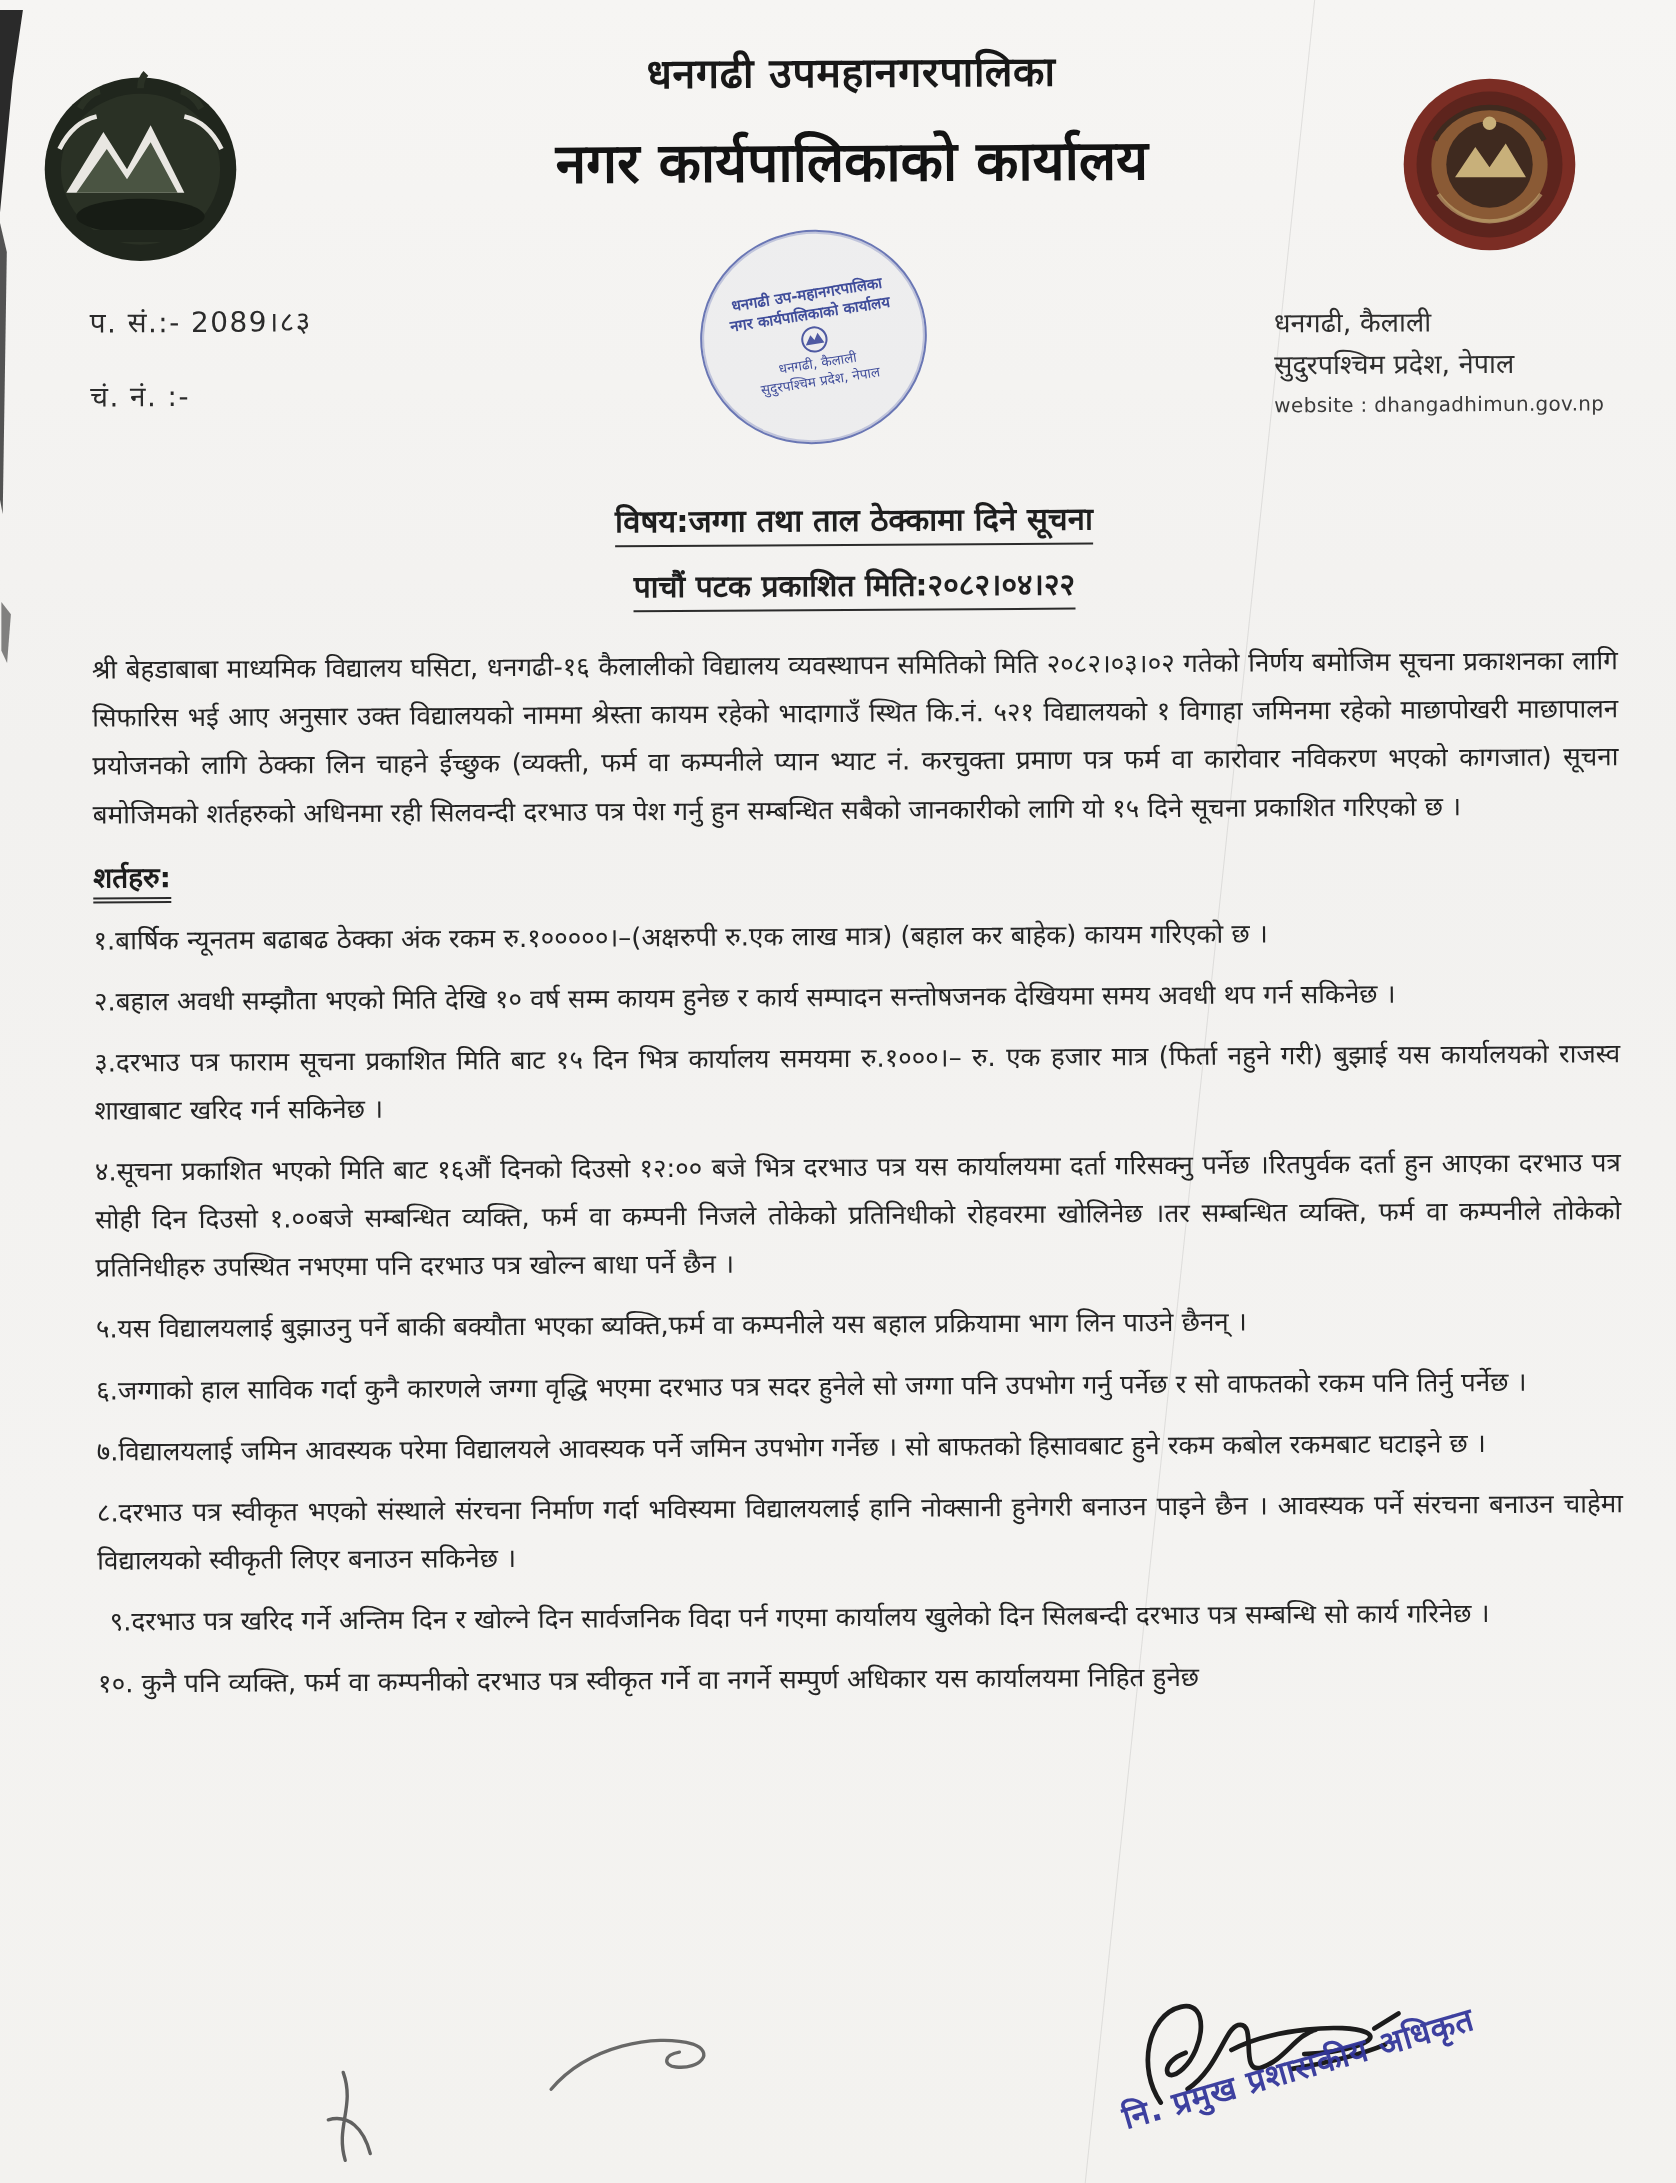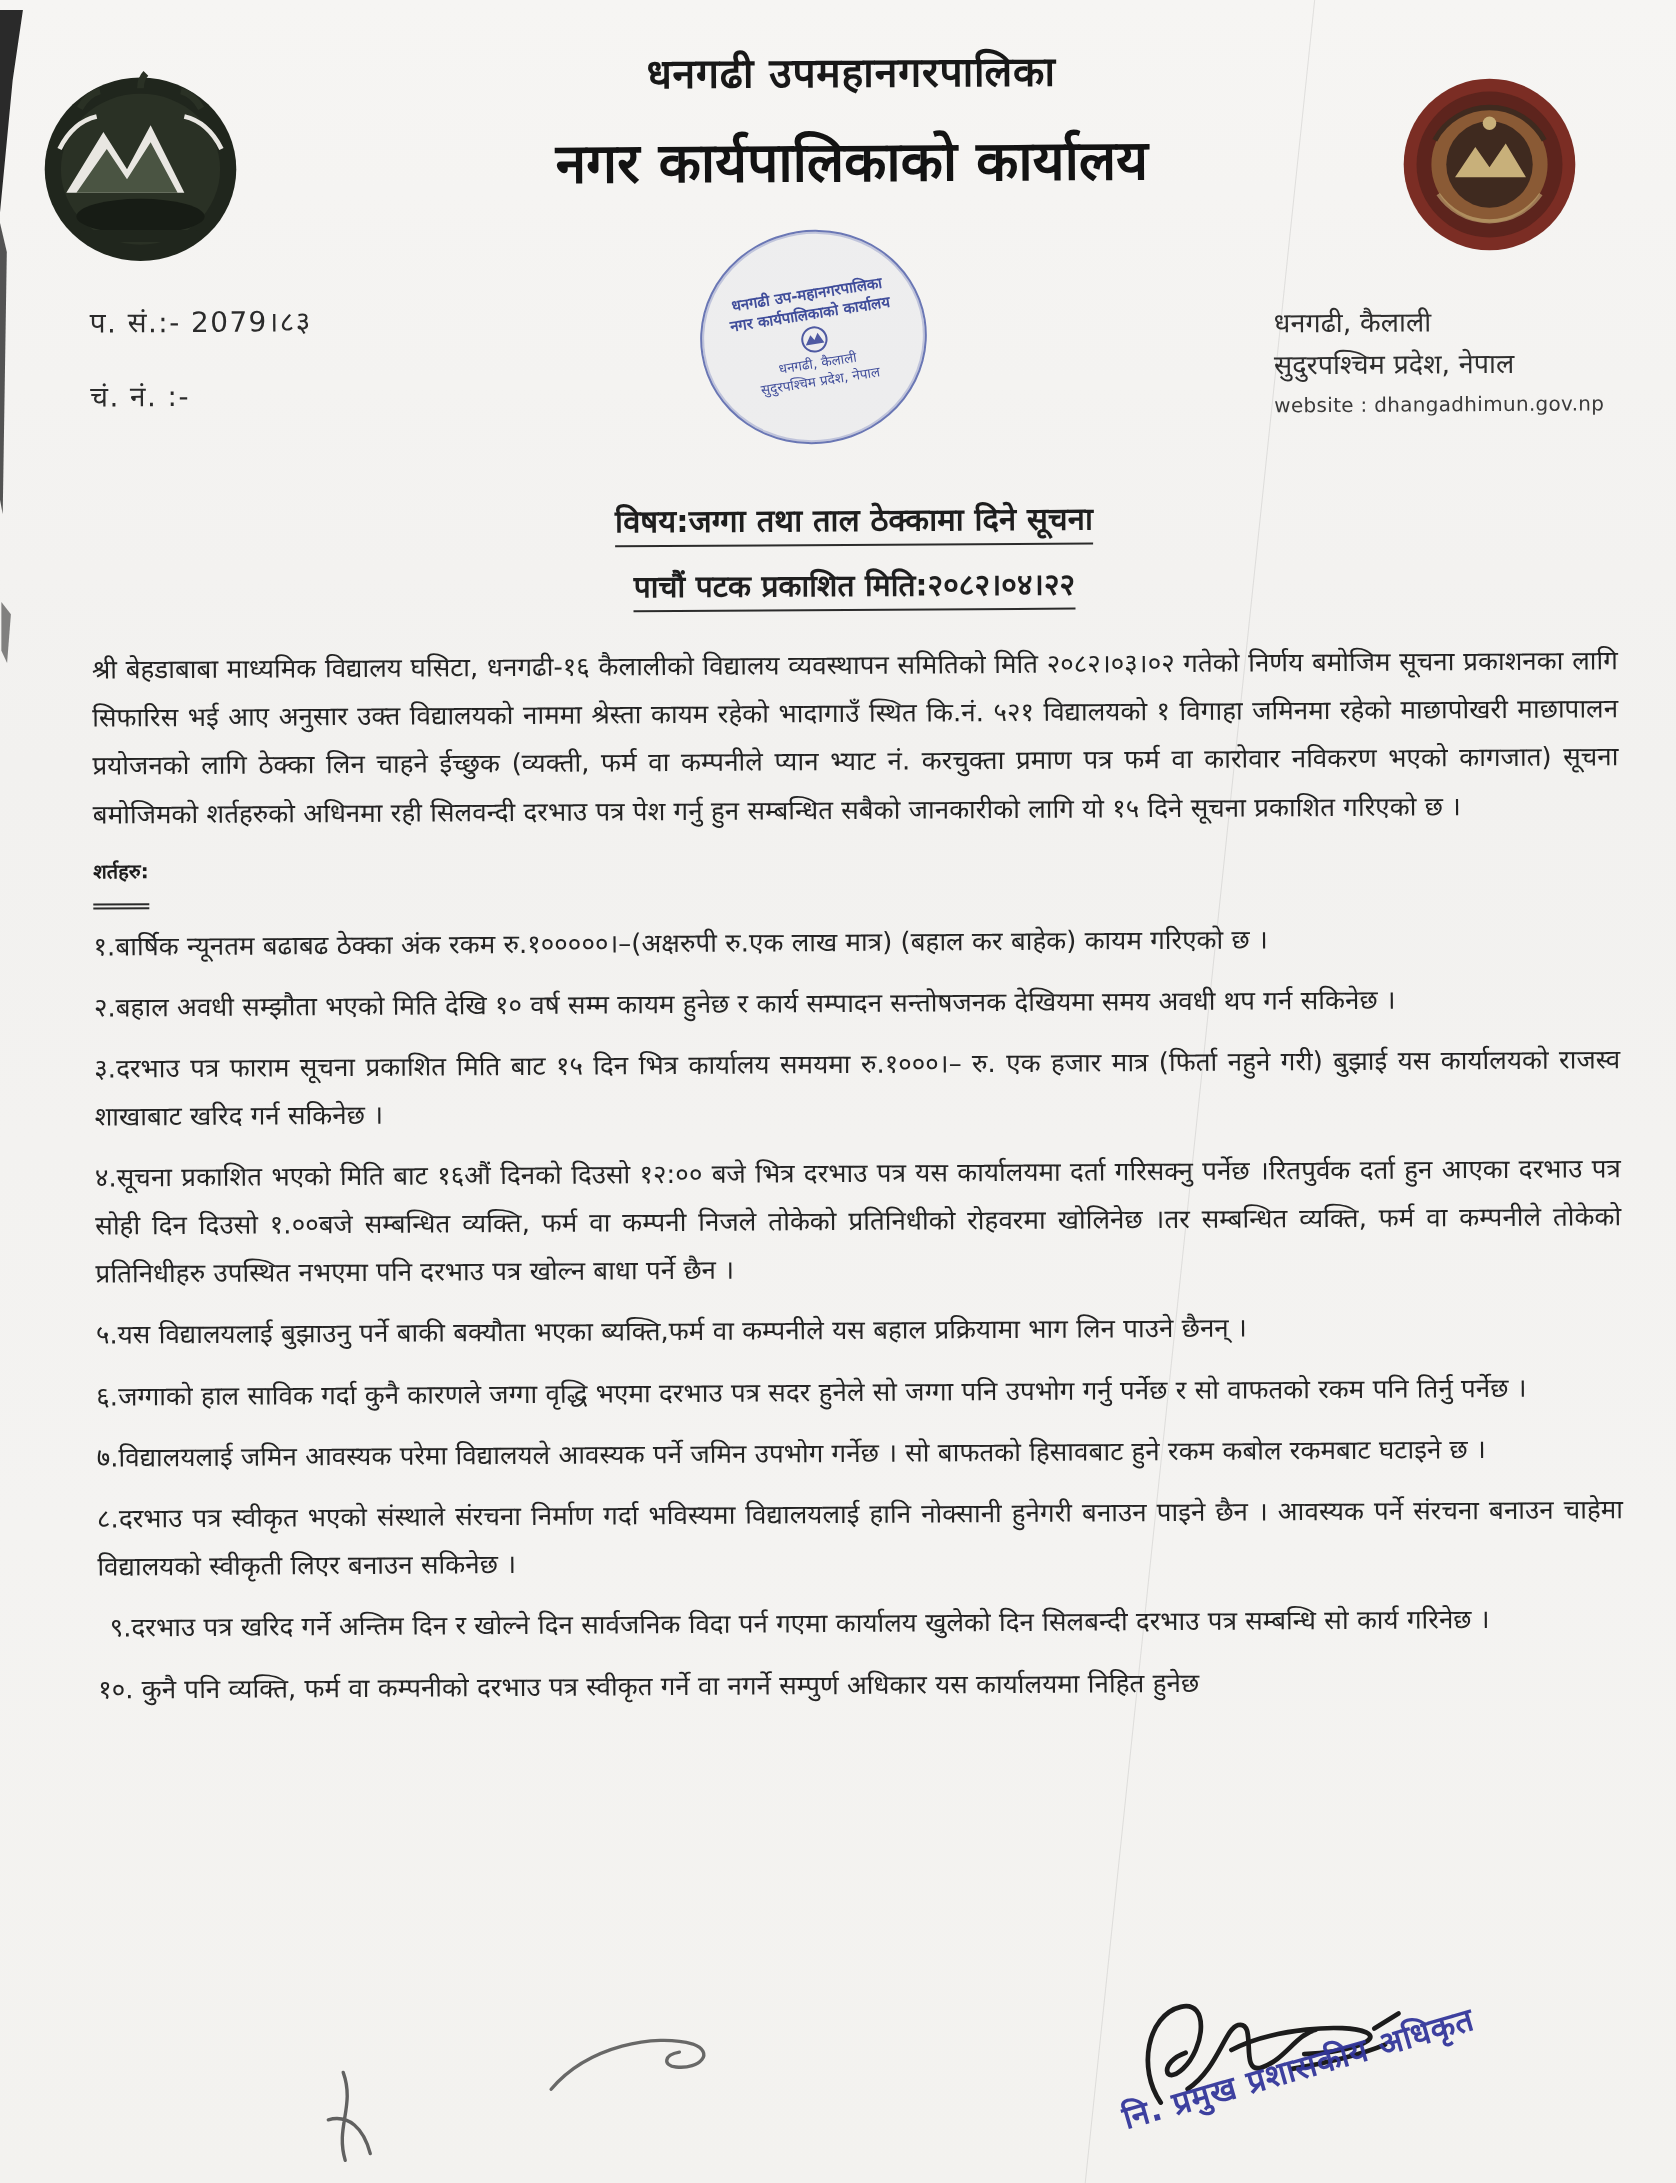--- a/index.html
+++ b/index.html
@@ -40,22 +40,22 @@
   .stamp .s-line{font-size:15px;line-height:1.35;font-weight:bold;}
   .stamp .s-line.small{font-size:13.5px;font-weight:normal;}
   .stamp svg{display:block;margin:1.4px auto;}
   
   .subject-wrap{text-align:center;margin-top:37px;}
   .u{display:inline-block;border-bottom:2.7px solid #2b2b2b;padding-bottom:4px;}
   .subject{font-size:31px;font-weight:bold;color:#1e1e1e;}
   .publication{font-size:30px;font-weight:bold;color:#1f1f1f;margin-top:17.6px;}
   
   .body-par{font-size:26px;line-height:1.86;text-align:justify;color:#232323;margin:30px 0 0 0;}
-  .cond-head{font-size:20px;font-weight:bold;color:#1d1d1d;margin-top:19px;
-    display:inline-block;border-bottom:6px double #2b2b2b;padding-bottom:19px;}
+  .cond-head{font-size:28px;font-weight:bold;color:#1d1d1d;margin-top:19px;
+    display:inline-block;border-bottom:6px double #2b2b2b;padding-bottom:2px;}
   .cond{font-size:26px;line-height:1.84;text-align:justify;color:#242424;margin:13.5px 0 0 0;}
   .cond.indent{ text-indent:12px; }
   
   .sign-block{position:absolute;left:1082px;top:1981px;width:581px;height:196px;}
   .sign-svg{position:absolute;left:41px;top:6.8px;}
   .sign-title{position:absolute;left:47px;top:114px;width:554px;font-size:32px;font-weight:bold;
     color:#34379b;transform:rotate(-16deg);transform-origin:left bottom;letter-spacing:0.7px;opacity:.95;}
   .scribble{position:absolute;}
 </style>
 </head>
@@ -105,21 +105,21 @@
 
     <div class="hdr">
       <div class="t1">धनगढी उपमहानगरपालिका</div>
       <div class="t2">नगर कार्यपालिकाको कार्यालय</div>
     </div>
 
     <div class="meta-row">
       <div class="refs">
         <div class="ref-line">
           <span>प. सं.:-</span>
-          <span>2079।८३</span>
+          <span>2089।८३</span>
         </div>
         <div class="ref-line">
           <span>चं. नं. :-</span>
         </div>
       </div>
       <div class="addr">
         <div>धनगढी, कैलाली</div>
         <div>सुदुरपश्चिम प्रदेश, नेपाल</div>
         <div class="web">website : dhangadhimun.gov.np</div>
       </div>

